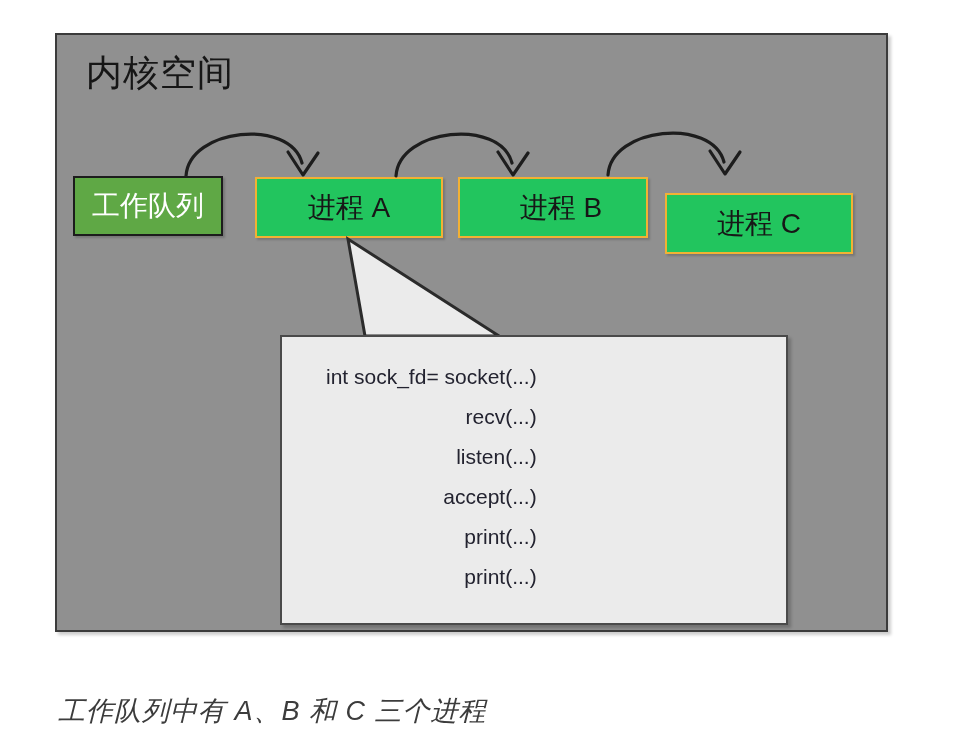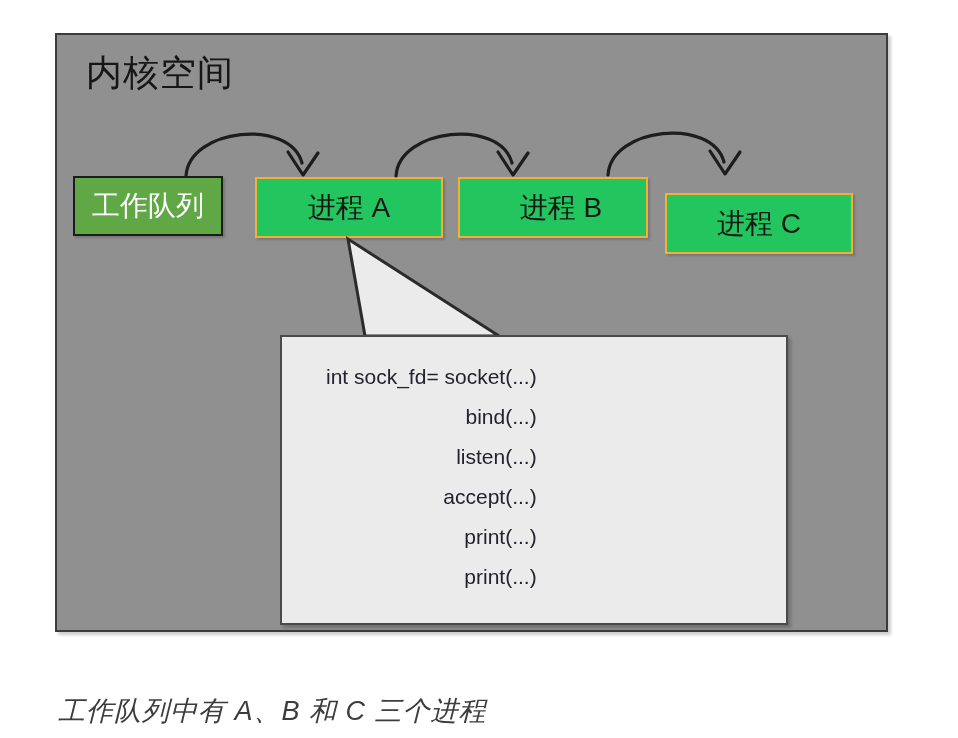--- a/index.html
+++ b/index.html
@@ -168,21 +168,21 @@
     <g fill="none" stroke="#1d1d1d" stroke-width="3.2" stroke-linecap="round" stroke-linejoin="round">
       <polyline points="288,152 303,175 318,153"></polyline>
       <polyline points="498,152 513,175 528,153"></polyline>
       <polyline points="710,151 725,174 740,152"></polyline>
     </g>
   </svg>
 
   <div class="callout-box">
     <ul class="code-list">
       <li class="code-line">int sock_fd= socket(...)</li>
-      <li class="code-line">bind(...)</li>
+      <li class="code-line">recv(...)</li>
       <li class="code-line">listen(...)</li>
       <li class="code-line">accept(...)</li>
       <li class="code-line">print(...)</li>
       <li class="code-line">print(...)</li>
     </ul>
   </div>
 
   <div class="caption">工作队列中有 A、B 和 C 三个进程</div>
 
 </div>

